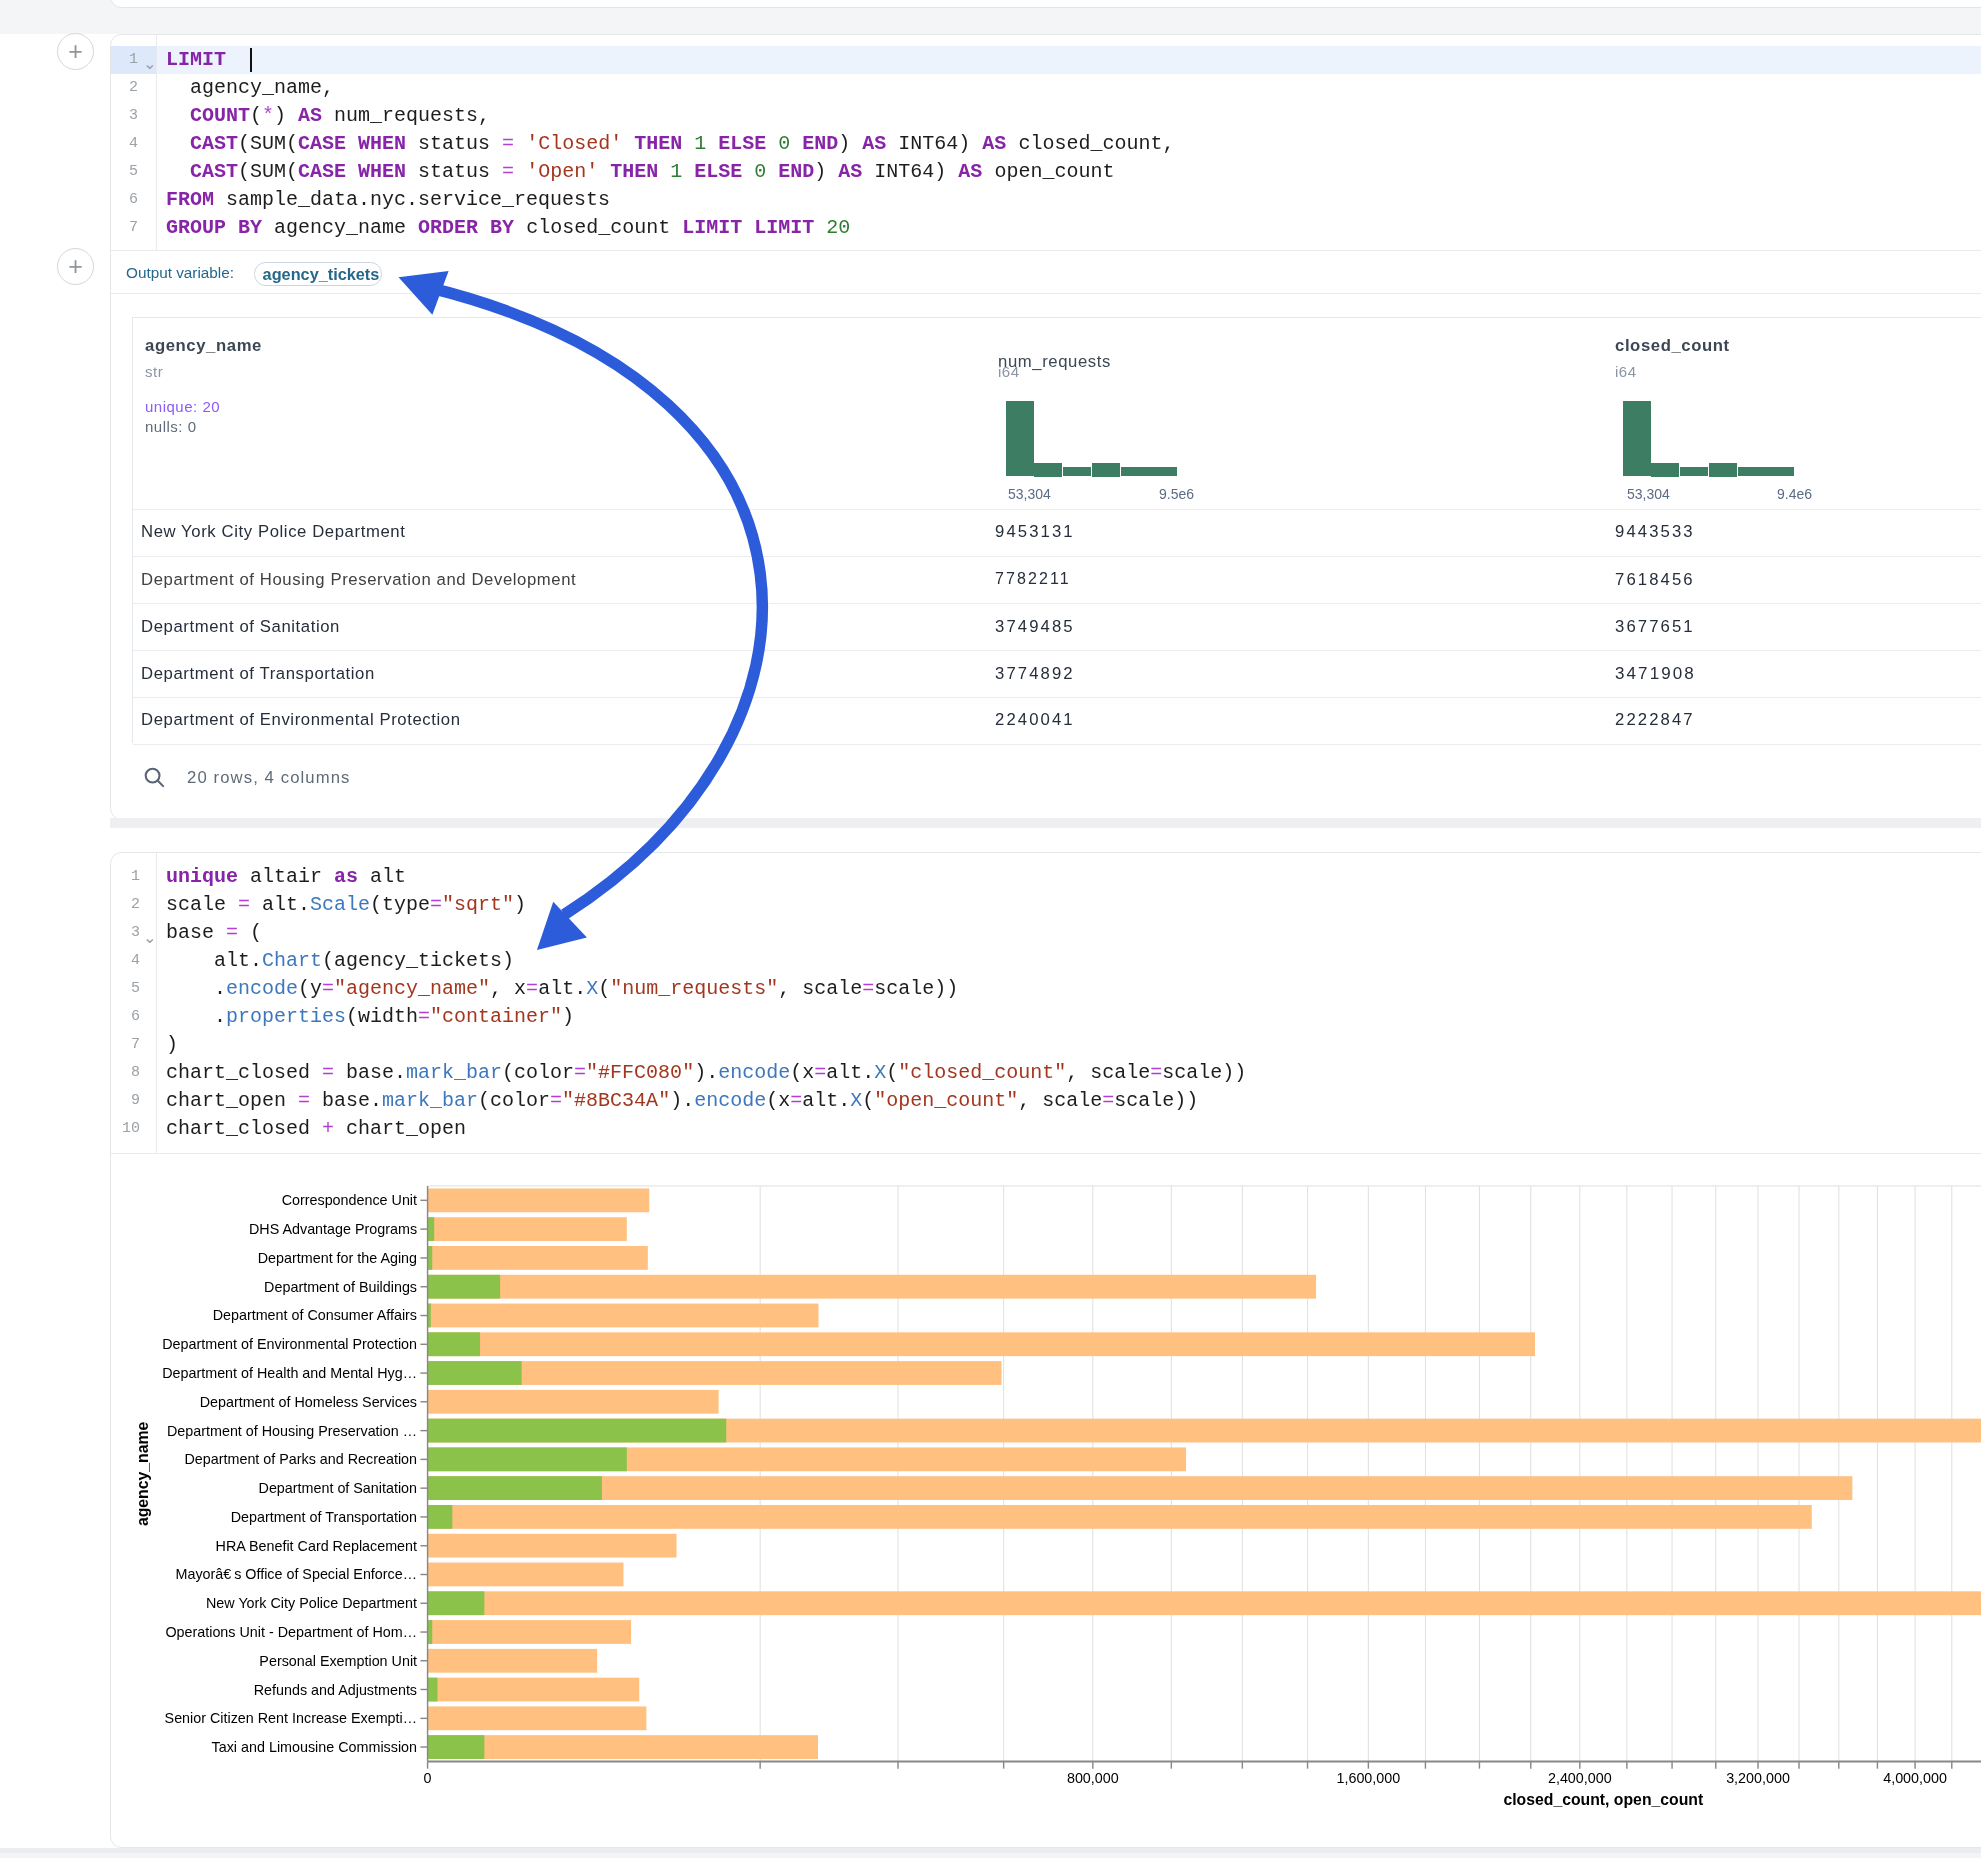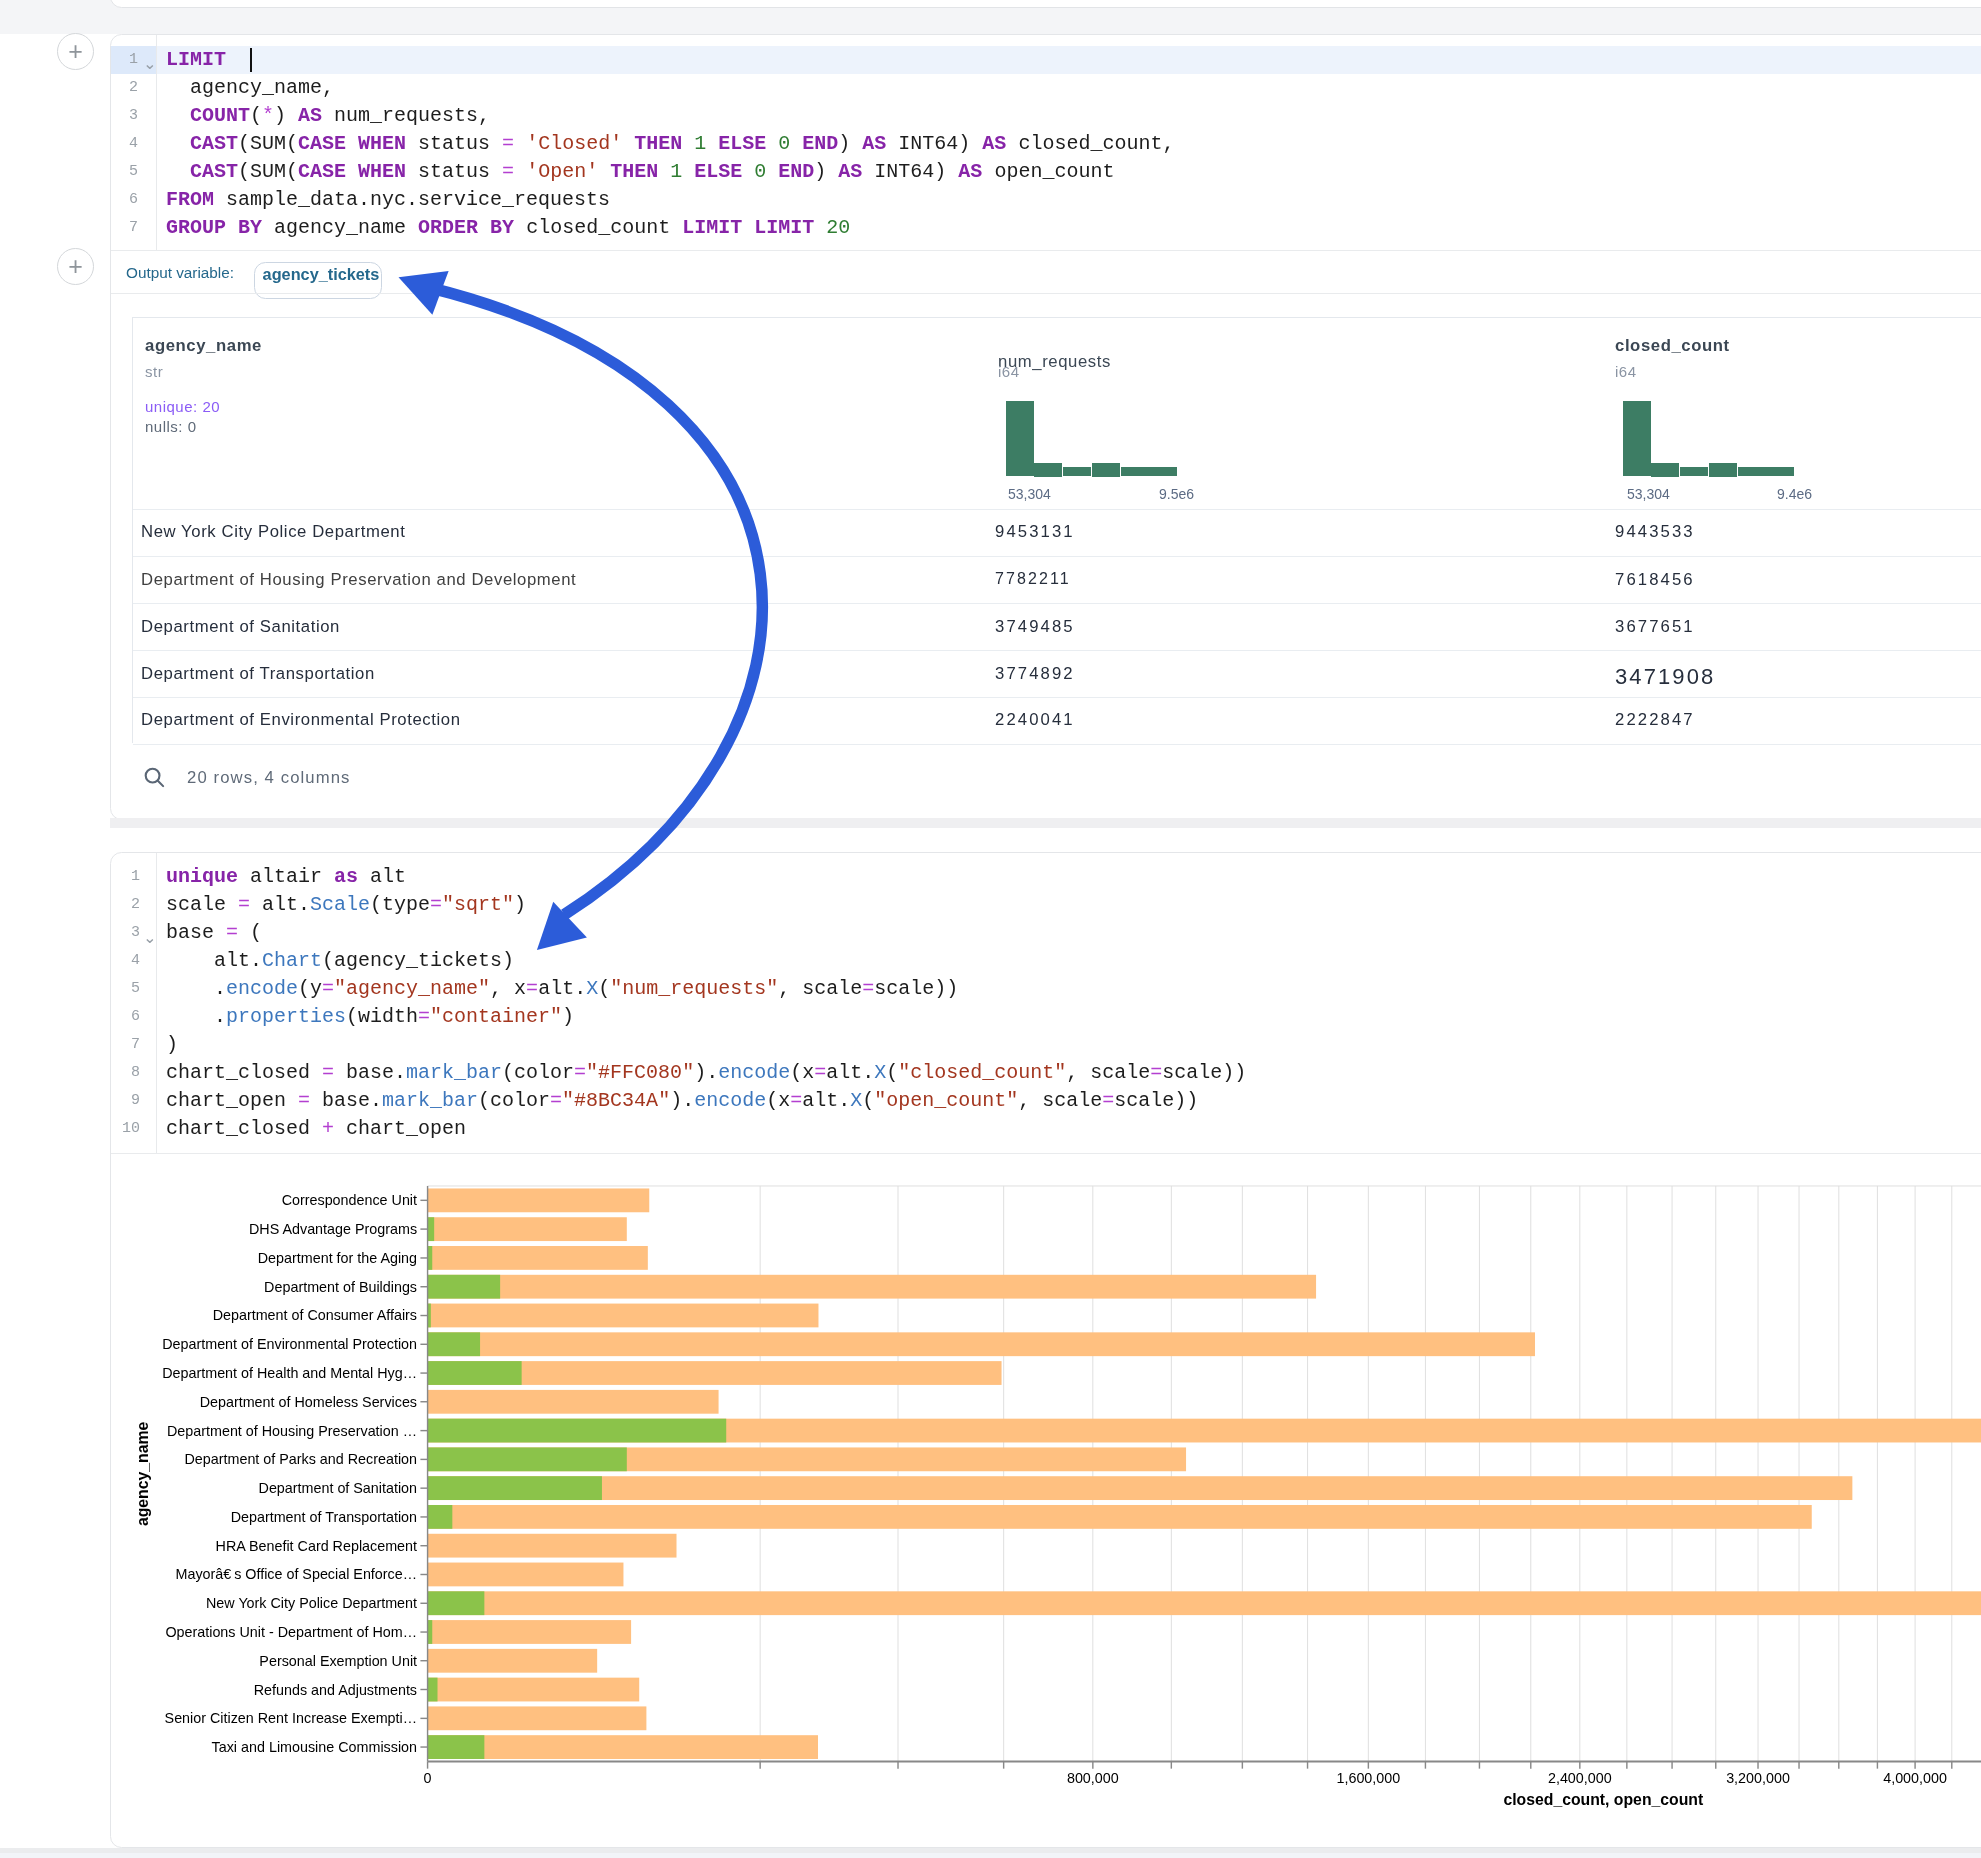--- a/index.html
+++ b/index.html
@@ -39,21 +39,21 @@
 <div class="abs" style="left:250px;top:48px;width:1.9px;height:24px;background:#111"></div>
 <pre class="code" style="left:166px;top:46px"><span class="kw">LIMIT</span> 
   agency_name,
   <span class="kw">COUNT</span>(<span class="op">*</span>) <span class="kw">AS</span> num_requests,
   <span class="kw">CAST</span>(SUM(<span class="kw">CASE</span> <span class="kw">WHEN</span> status <span class="op">=</span> <span class="st">'Closed'</span> <span class="kw">THEN</span> <span class="nm">1</span> <span class="kw">ELSE</span> <span class="nm">0</span> <span class="kw">END</span>) <span class="kw">AS</span> INT64) <span class="kw">AS</span> closed_count,
   <span class="kw">CAST</span>(SUM(<span class="kw">CASE</span> <span class="kw">WHEN</span> status <span class="op">=</span> <span class="st">'Open'</span> <span class="kw">THEN</span> <span class="nm">1</span> <span class="kw">ELSE</span> <span class="nm">0</span> <span class="kw">END</span>) <span class="kw">AS</span> INT64) <span class="kw">AS</span> open_count
 <span class="kw">FROM</span> sample_data.nyc.service_requests
 <span class="kw">GROUP</span> <span class="kw">BY</span> agency_name <span class="kw">ORDER</span> <span class="kw">BY</span> closed_count <span class="kw">LIMIT</span> <span class="kw">LIMIT</span> <span class="nm">20</span></pre>
 <div class="abs" style="left:111px;top:250px;width:1870px;height:1px;background:#e9ebed"></div>
 <div class="abs" style="left:126px;top:264px;font-size:15.3px;font-weight:normal;color:#25688c">Output variable: </div>
-<div class="abs" style="left:254px;top:262px;width:128px;height:37px;border:1px solid #ccd6e2;border-radius:11.5px;overflow:hidden">
+<div class="abs" style="left:254px;top:262px;width:128px;height:24px;border:1px solid #ccd6e2;border-radius:11.5px;overflow:hidden">
     <div class="abs" style="left:7.6px;top:1.9px;font-size:16.3px;font-weight:bold;color:#25688c;white-space:nowrap">agency_tickets</div>
   </div>
 <div class="abs" style="left:111px;top:293px;width:1870px;height:1px;background:#e9ebed"></div>
 <div class="abs" style="left:132px;top:317px;width:1850px;height:426px;border-top:1px solid #e4e8ed;border-left:1px solid #e4e8ed"></div>
 <div class="abs" style="left:145px;top:336px;font-size:16.7px;font-weight:bold;color:#3b4754;letter-spacing:0.6px">agency_name</div>
 <div class="abs" style="left:145px;top:363px;font-size:15px;color:#8a94a3;letter-spacing:0.5px">str</div>
 <div class="abs" style="left:998px;top:352px;font-size:16.7px;font-weight:normal;color:#3b4754;letter-spacing:0.6px">num_requests</div>
 <div class="abs" style="left:998px;top:363px;font-size:15px;color:#8a94a3;letter-spacing:0.5px">i64</div>
 <div class="abs" style="left:1615px;top:336px;font-size:16.7px;font-weight:bold;color:#3b4754;letter-spacing:0.6px">closed_count</div>
 <div class="abs" style="left:1615px;top:363px;font-size:15px;color:#8a94a3;letter-spacing:0.5px">i64</div>
@@ -83,21 +83,21 @@
 <div class="abs" style="left:141px;top:570px;font-size:16.7px;color:#404040;letter-spacing:0.6px">Department of Housing Preservation and Development</div>
 <div class="abs" style="left:995px;top:570px;font-size:16px;color:#262e3c;letter-spacing:2.1px">7782211</div>
 <div class="abs" style="left:1615px;top:570px;font-size:16.7px;color:#262e3c;letter-spacing:2.1px">7618456</div>
 <div class="rowline" style="left:133px;top:603px;width:1849px"></div>
 <div class="abs" style="left:141px;top:617px;font-size:16.7px;color:#262e3c;letter-spacing:0.6px">Department of Sanitation</div>
 <div class="abs" style="left:995px;top:617px;font-size:16.7px;color:#262e3c;letter-spacing:2.1px">3749485</div>
 <div class="abs" style="left:1615px;top:617px;font-size:16.7px;color:#262e3c;letter-spacing:2.1px">3677651</div>
 <div class="rowline" style="left:133px;top:650px;width:1849px"></div>
 <div class="abs" style="left:141px;top:664px;font-size:16.7px;color:#262e3c;letter-spacing:0.6px">Department of Transportation</div>
 <div class="abs" style="left:995px;top:664px;font-size:16.7px;color:#262e3c;letter-spacing:2.1px">3774892</div>
-<div class="abs" style="left:1615px;top:664px;font-size:22px;color:#262e3c;letter-spacing:2.1px">3471908</div>
+<div class="abs" style="left:1615px;top:664px;font-size:17px;color:#262e3c;letter-spacing:2.1px">3471908</div>
 <div class="rowline" style="left:133px;top:697px;width:1849px"></div>
 <div class="abs" style="left:141px;top:710px;font-size:16.7px;color:#262e3c;letter-spacing:0.6px">Department of Environmental Protection</div>
 <div class="abs" style="left:995px;top:710px;font-size:16.7px;color:#262e3c;letter-spacing:2.1px">2240041</div>
 <div class="abs" style="left:1615px;top:710px;font-size:16.7px;color:#262e3c;letter-spacing:2.1px">2222847</div>
 <div class="rowline" style="left:133px;top:744px;width:1849px"></div>
 <svg class="abs" style="left:143px;top:766px" width="23" height="23" viewBox="0 0 24 24" fill="none">
     <circle cx="10" cy="10" r="7.2" stroke="#5a6675" stroke-width="2.2"></circle>
     <line x1="15.2" y1="15.2" x2="21" y2="21" stroke="#5a6675" stroke-width="2.2" stroke-linecap="round"></line>
   </svg>
 <div class="abs" style="left:187px;top:768px;font-size:16.7px;color:#5f6a78;letter-spacing:1.1px">20 rows, 4 columns</div>

